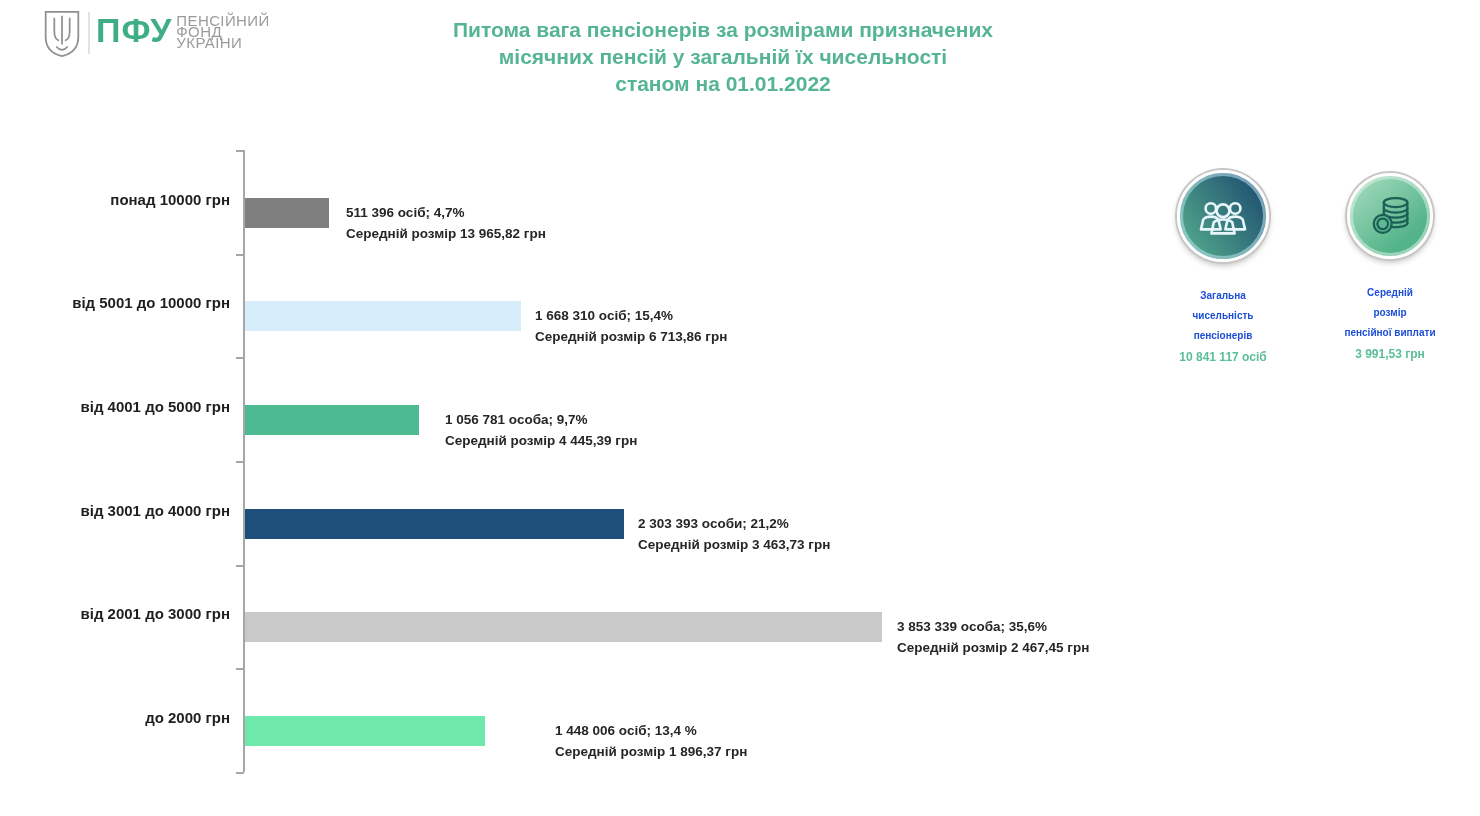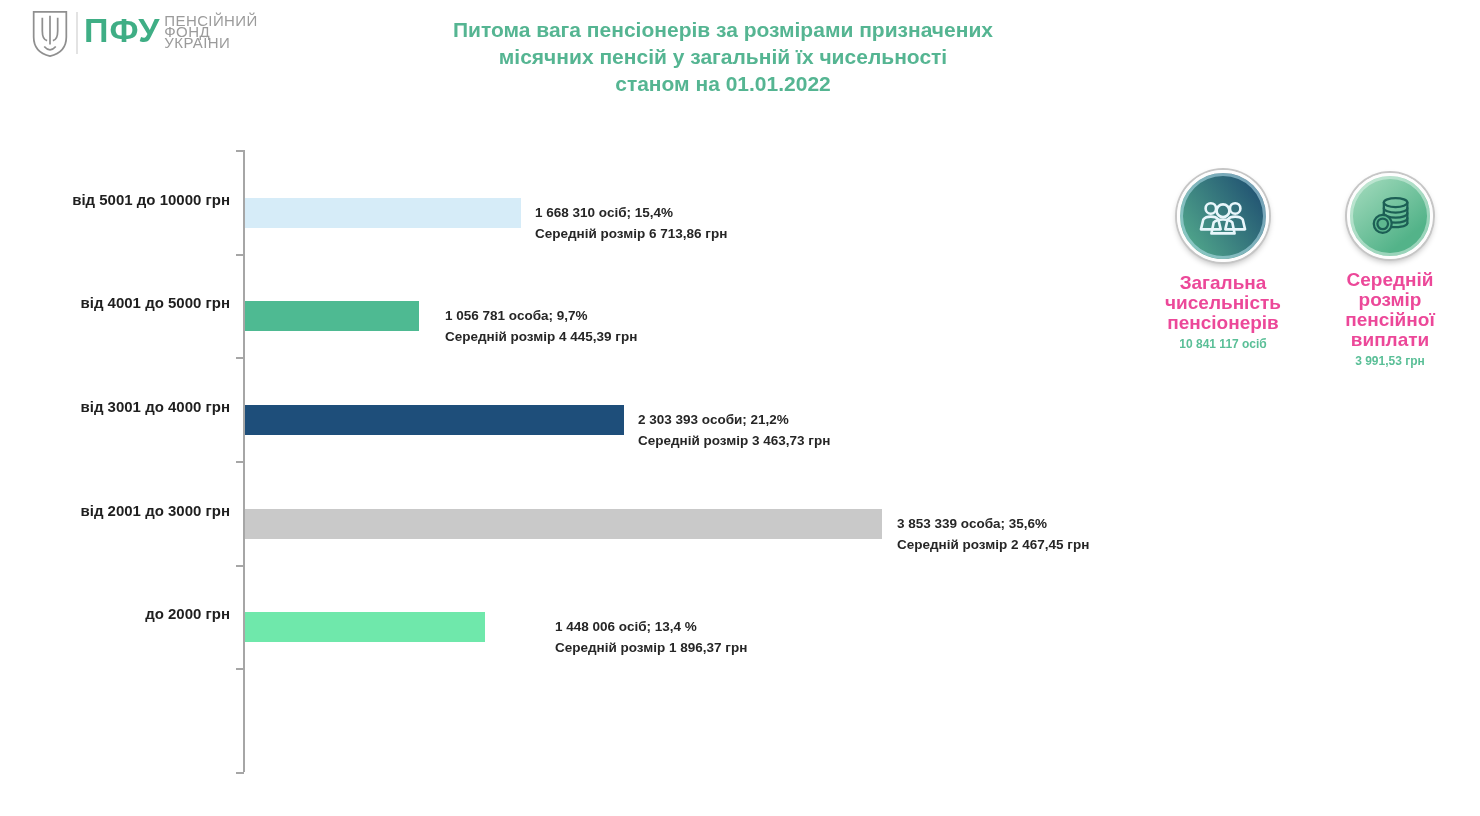--- a/index.html
+++ b/index.html
@@ -2,21 +2,21 @@
 <html><head>
 <meta charset="utf-8">
 <style>
   html,body{margin:0;padding:0;}
   body{
     width:1480px;height:816px;position:relative;overflow:hidden;
     background:#ffffff;font-family:"Liberation Sans",sans-serif;
   }
 
   
-  .logo{position:absolute;top:10px;left:30px;display:flex;align-items:flex-start;gap:4px;}
+  .logo{position:absolute;top:10px;left:42px;display:flex;align-items:flex-start;gap:4px;}
   .logo-shield{width:40px;height:48px;}
   .logo-divider{width:2px;height:42px;background:#e3e3e3;margin:2px 2px 0 2px;}
   .logo-abbr{font-size:34px;font-weight:800;color:#3fae85;line-height:40px;letter-spacing:1px;}
   .logo-org{font-size:15px;color:#9b9b9b;font-weight:normal;line-height:11px;margin-top:5px;letter-spacing:.4px;}
 
   .title{
     position:absolute;top:16px;left:428px;width:590px;text-align:center;
     color:#55b592;font-weight:bold;font-size:21px;line-height:27px;
   }
 
@@ -51,21 +51,21 @@
   .circle-people{
     width:86px;height:86px;
     background:linear-gradient(55deg,#54ad8d 5%,#1d4b70 95%);
     box-shadow:0 0 0 2px #c6c6c6,0 3px 6px rgba(0,0,0,.28),inset 0 0 0 3px rgba(186,228,240,.55);
   }
   .circle-coins{
     width:80px;height:80px;
     background:linear-gradient(140deg,#a9dec1 0%,#53b389 75%);
     box-shadow:0 0 0 2px #c6c6c6,0 3px 6px rgba(0,0,0,.28),inset 0 0 0 3px rgba(225,245,235,.5);
   }
-  .stat-label{margin-top:11px;font-size:19px;font-weight:bold;color:#ec4899;line-height:20px;}
+  .stat-label{margin-top:24px;font-size:10px;font-weight:bold;color:#1d4ed8;line-height:20px;}
   .stat-value{font-size:12px;font-weight:bold;color:#5abf97;line-height:20px;margin-top:1px;}
 </style>
 </head>
 <body>
 
 <div class="logo">
   <svg class="logo-shield" viewBox="0 0 40 50" fill="none" stroke="#8f8f8f" stroke-width="1.8">
     <path d="M3 2 H37 V28 Q37 44 20 48 Q3 44 3 28 Z"></path>
     <path d="M12 8 V22 Q12 31 17 32"></path>
     <path d="M28 8 V22 Q28 31 23 32"></path>
@@ -91,20 +91,28 @@
 <div class="tick" style="top:150px"></div>
 <div class="tick" style="top:254px"></div>
 <div class="tick" style="top:357px"></div>
 <div class="tick" style="top:461px"></div>
 <div class="tick" style="top:565px"></div>
 <div class="tick" style="top:668px"></div>
 <div class="tick" style="top:772px"></div>
 
 <div class="rows">
 
+  <div class="bar-row">
+    <div class="cat-label">понад 10000 грн</div>
+    <div class="bar-rect" style="width: 84px; background: rgb(127, 127, 127);"></div>
+    <div class="bar-label" style="left: 346px;">
+      <div>511 396 осіб;  4,7%</div>
+      <div>Середній розмір 13 965,82 грн</div>
+    </div>
+  </div>
 
   <div class="bar-row">
     <div class="cat-label">від 5001 до 10000 грн</div>
     <div class="bar-rect" style="width: 276px; background: rgb(214, 236, 248);"></div>
     <div class="bar-label" style="left: 535px;">
       <div>1 668 310 осіб; 15,4%</div>
       <div>Середній розмір 6 713,86 грн</div>
     </div>
   </div>
 

